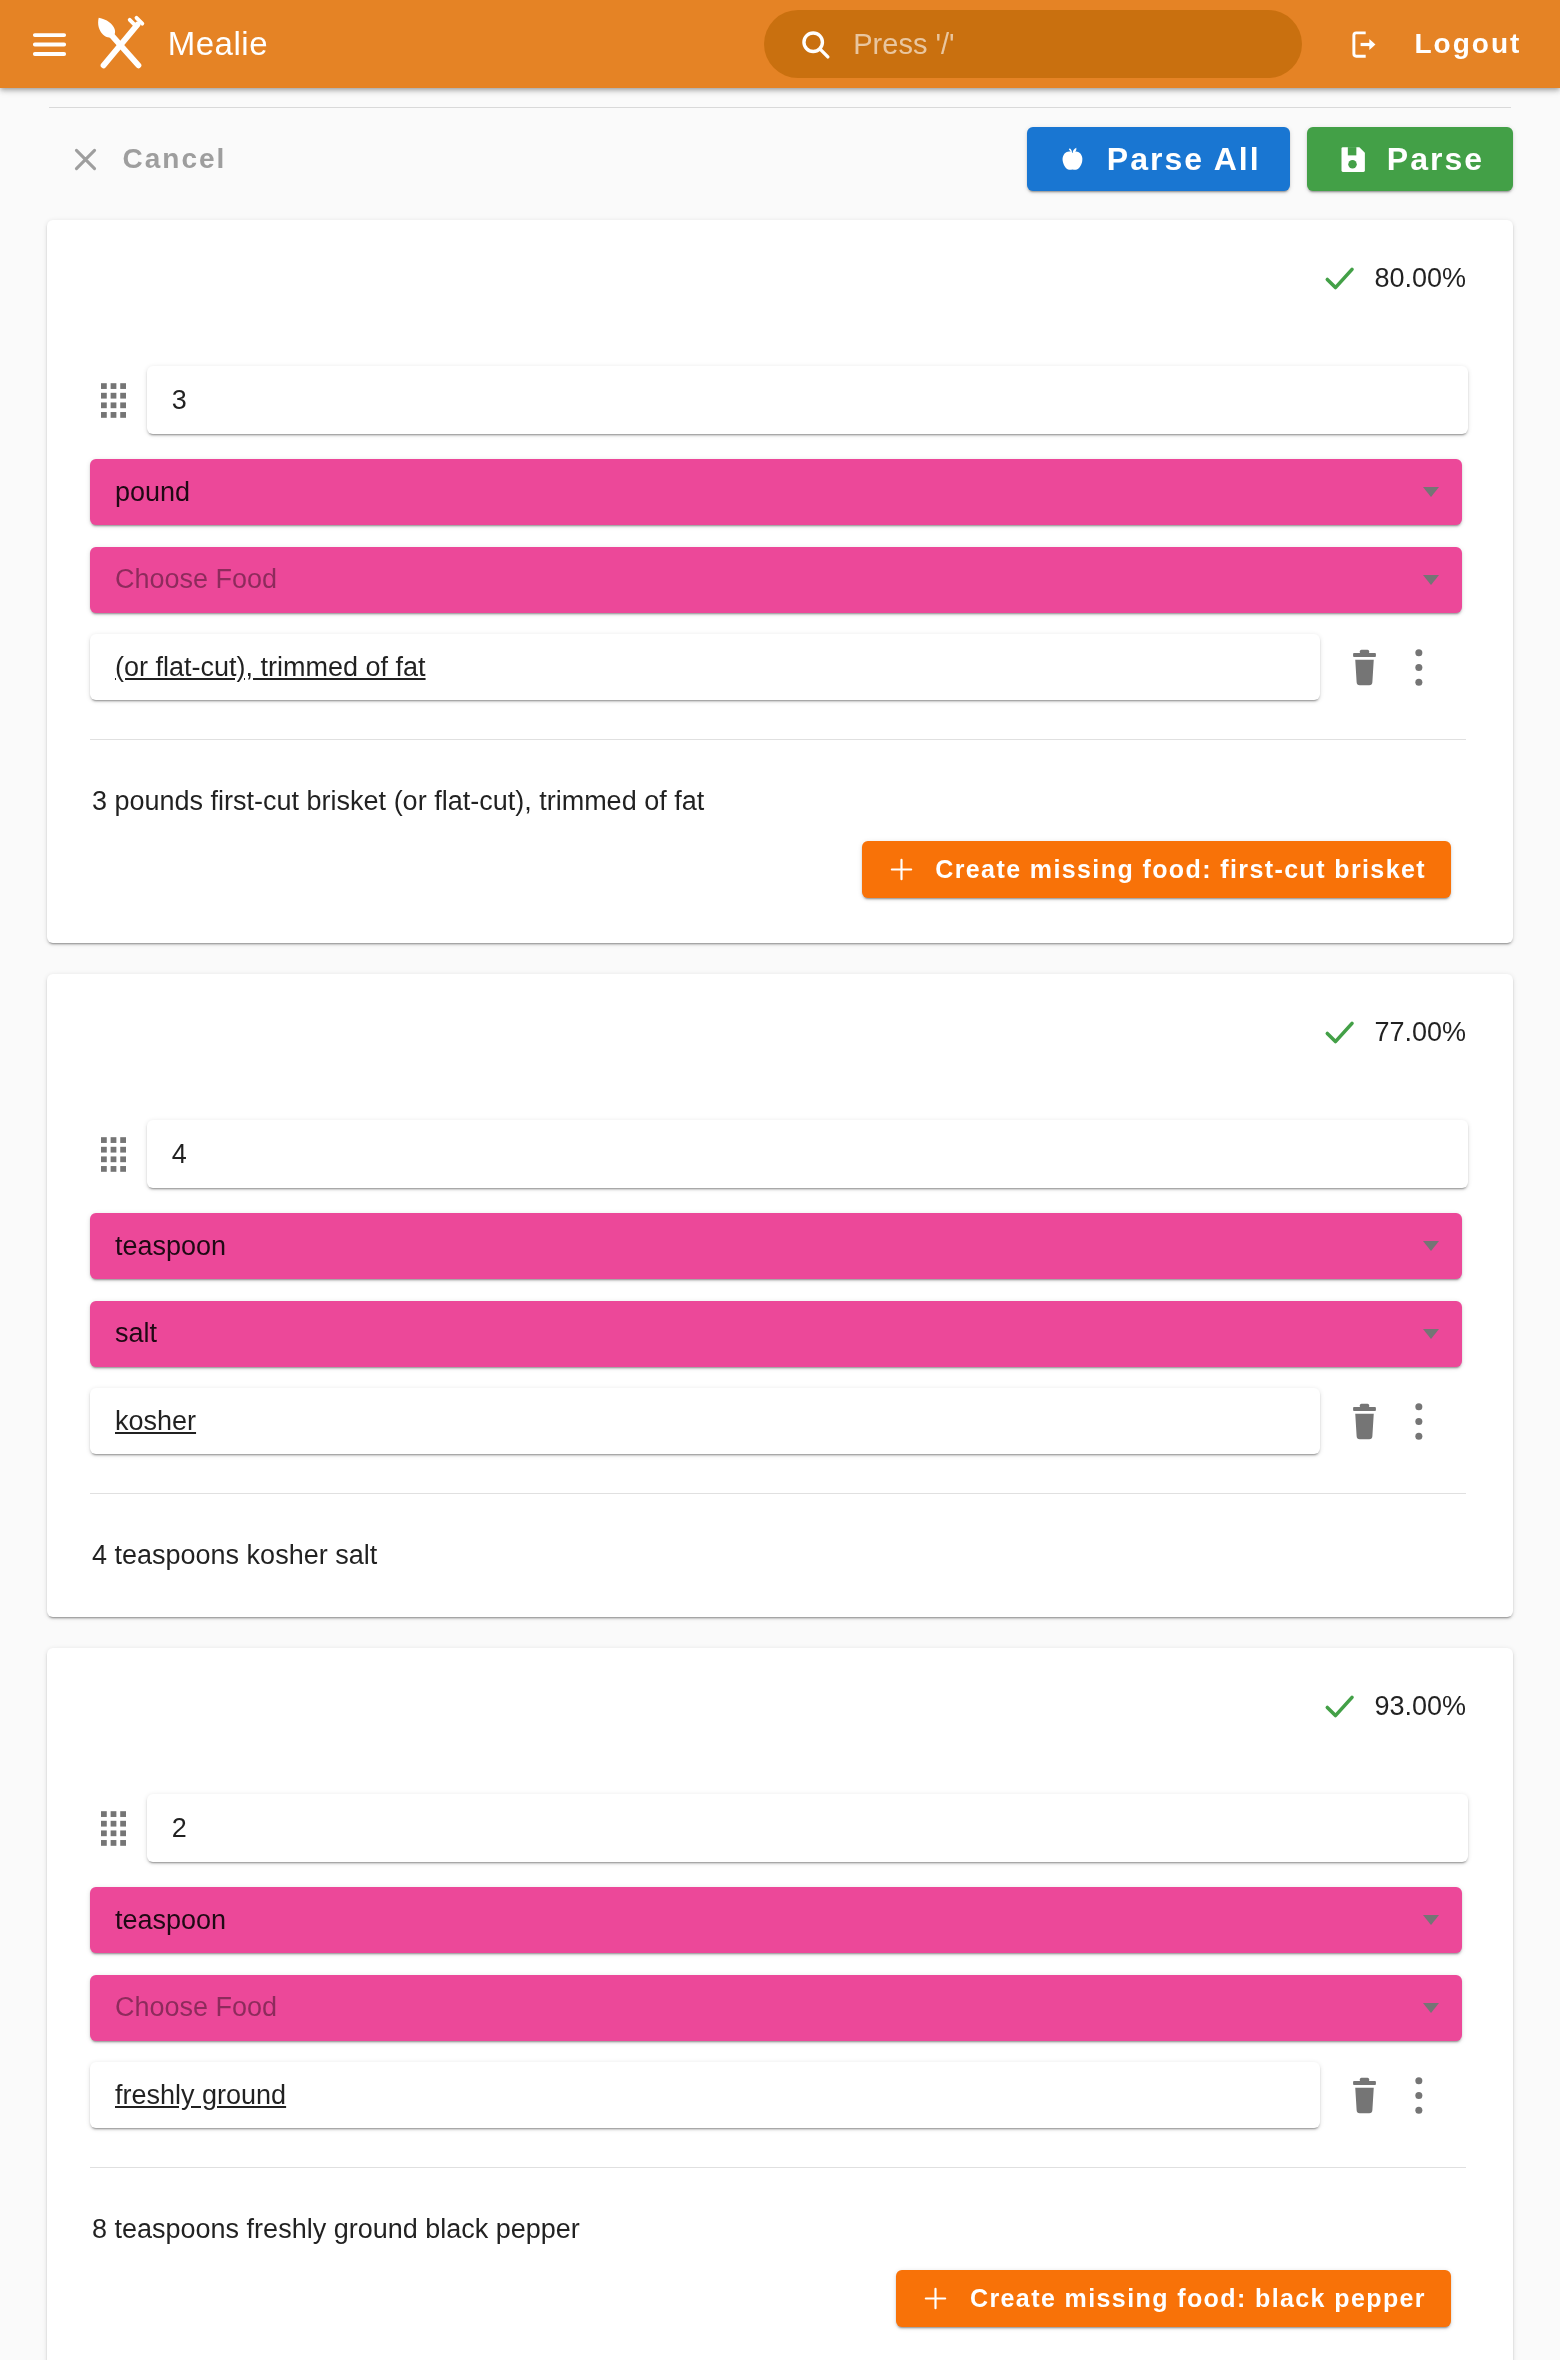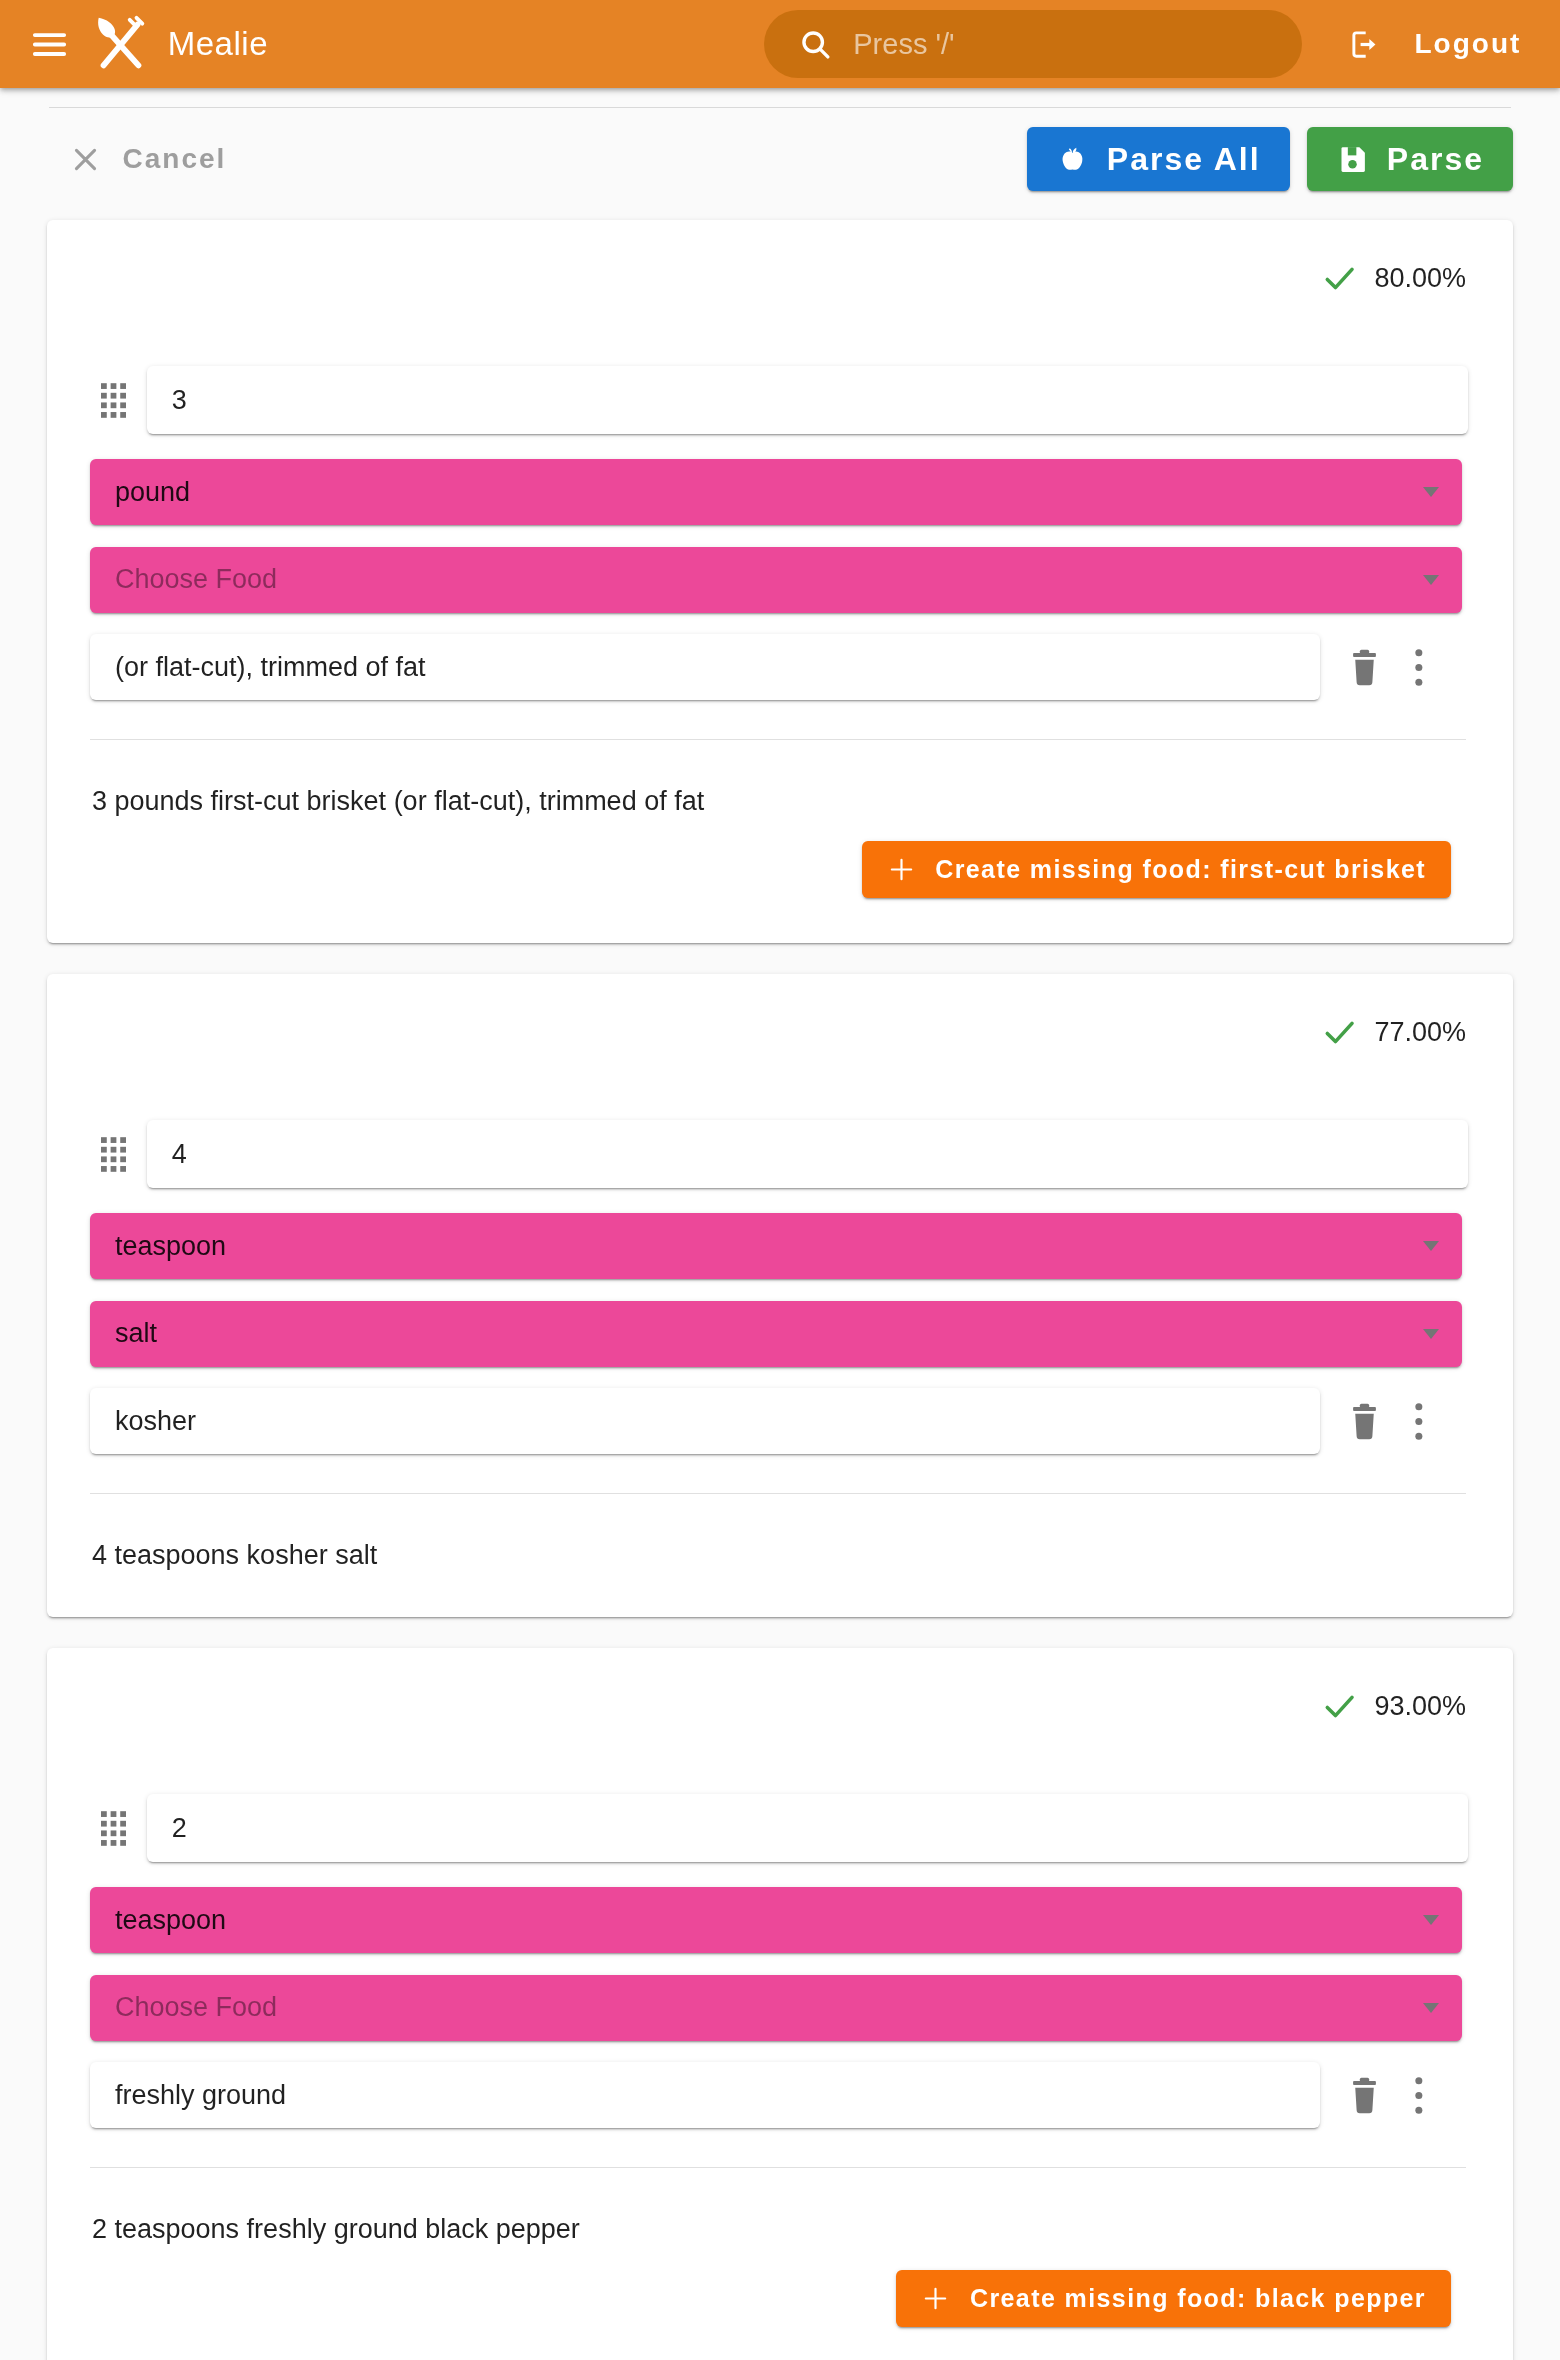--- a/index.html
+++ b/index.html
@@ -99,21 +99,21 @@
   .select + .select { margin-top:21.5px; }
   .select-value { flex:1; font-size:27px; color:rgba(0,0,0,.87); }
   .select-value.placeholder { color:rgba(0,0,0,.40); }
   .tri {
     width:0; height:0;
     border-left:8.8px solid transparent; border-right:8.8px solid transparent;
     border-top:10.7px solid #757575;
   }
 
   .note-row { display:flex; align-items:center; margin:21.5px 80px 0 43px; }
-  .note { flex:1; height:66px; }
+  .note { flex:1; height:66px;text-decoration:underline; }
   .row-iconbtn { background:none; border:none; cursor:pointer; display:flex; align-items:center; justify-content:center; }
   .trash-btn { width:43px; height:47px; margin-left:23.4px; }
   .kebab-btn { width:29px; height:47px; margin-left:17.6px; }
 
   .card-divider { border:none; border-top:1px solid rgba(0,0,0,.12); margin:39px 47px 0 43px; }
   .original { font-size:27px; color:rgba(0,0,0,.87); margin:45px 47px 0 45px; line-height:33px; }
 
   .missing-row { display:flex; justify-content:flex-end; margin:23.4px 62px 0 0; }
   .missing-btn {
     height:57px; border:none; border-radius:5.9px; cursor:pointer;
@@ -393,21 +393,21 @@
         <svg width="13.7" height="45" viewBox="0 0 14 46" fill="#757575">
           <circle cx="7" cy="8" r="3.6"></circle>
             <circle cx="7" cy="23" r="3.6"></circle>
             <circle cx="7" cy="38" r="3.6"></circle>
         </svg>
       </button>
     </div>
 
     <hr class="card-divider">
 
-    <p class="original">2 teaspoons freshly ground black pepper</p>
+    <p class="original">8 teaspoons freshly ground black pepper</p>
 
     <div class="missing-row">
       <button class="missing-btn">
         <span style="display:flex">
           <svg width="29" height="29" viewBox="0 0 24 24">
               <path d="M12 4v16M4 12h16" stroke="#fff" stroke-width="1.8" stroke-linecap="round"></path>
             </svg>
         </span>
         <span>Create missing food: black pepper</span>
       </button>

